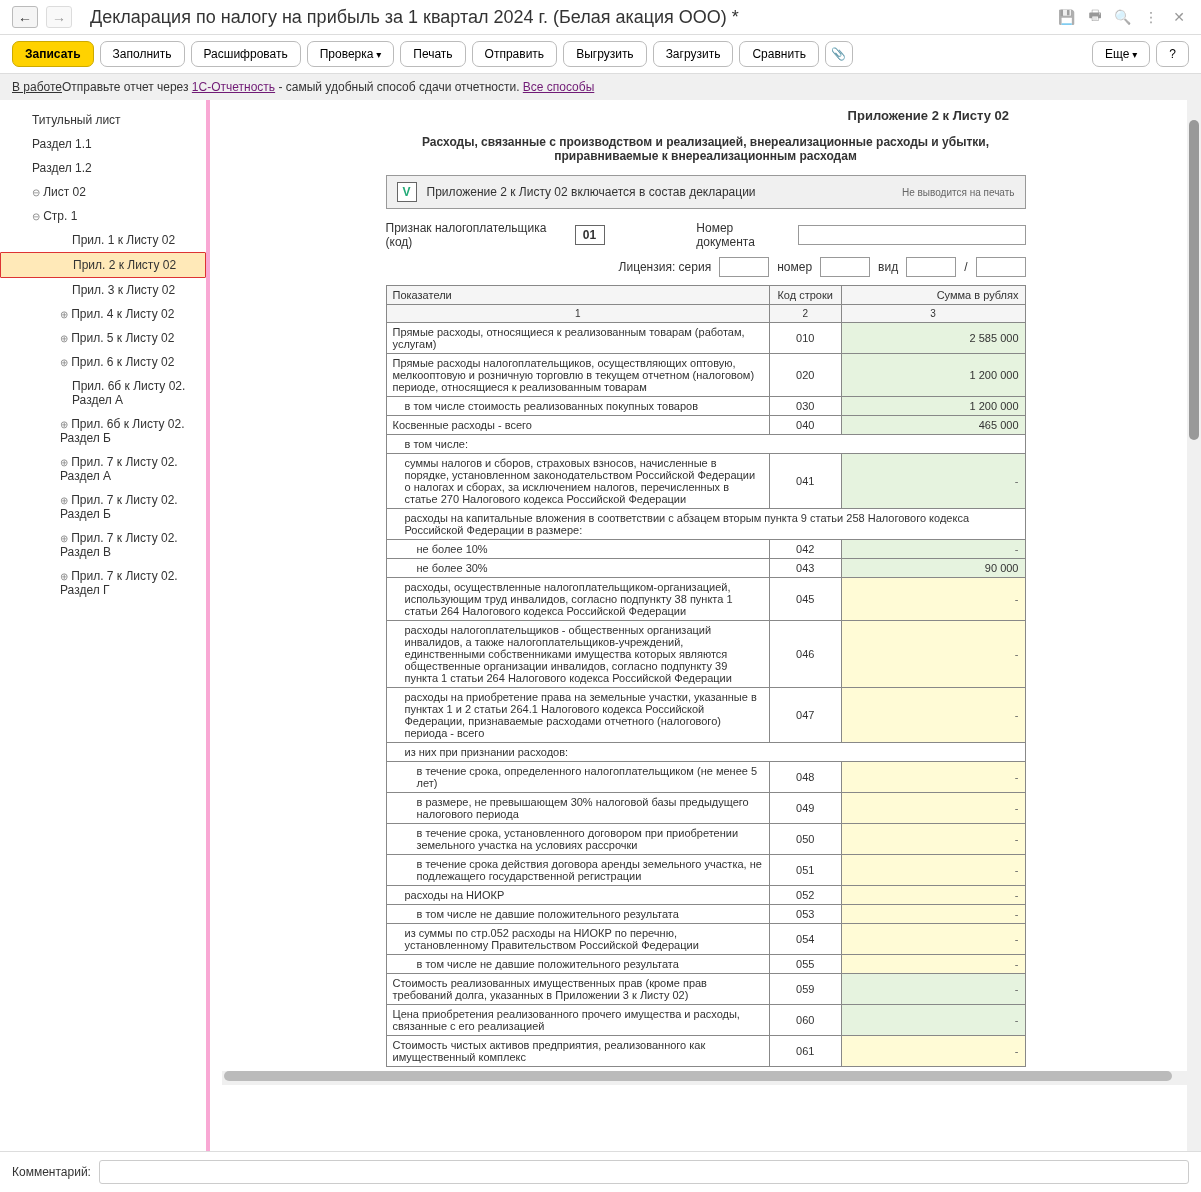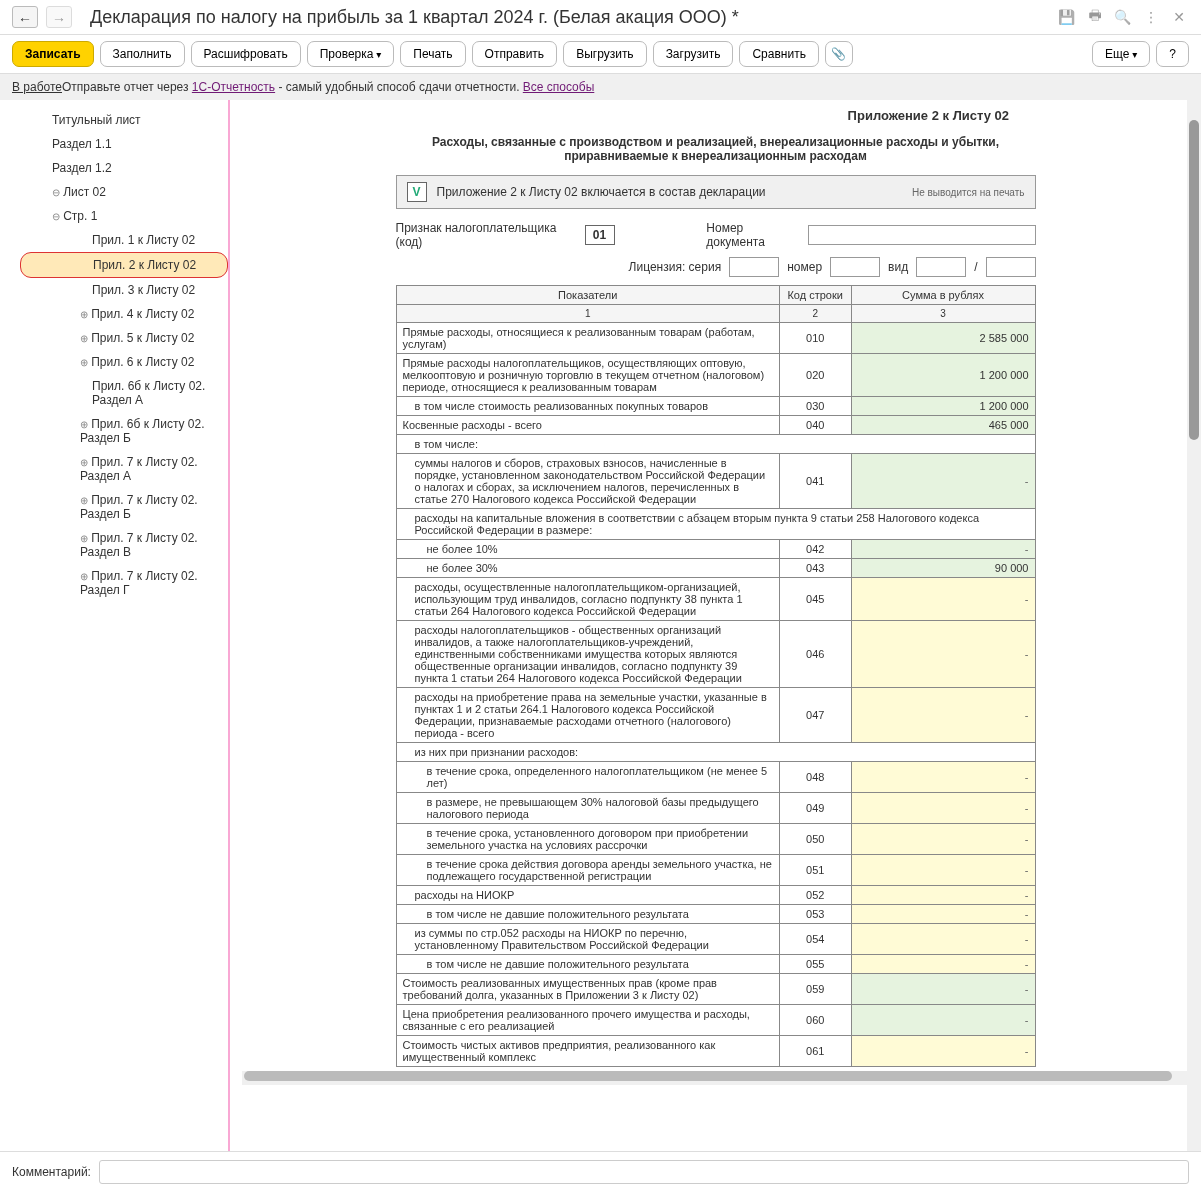--- a/index.html
+++ b/index.html
@@ -18,47 +18,47 @@
 .btn-primary { background: #ffd200; border-color: #cca900; font-weight: bold; }
 .btn-dropdown::after { content: " ▾"; font-size: 10px; }
 .toolbar-spacer { flex: 1; }
 .btn-icon { width: 28px; padding: 5px 0; text-align: center; }
 
 .infobar { background: #f0f0f0; padding: 6px 12px; display: flex; align-items: center; font-size: 12px; }
 .infobar a { color: #701a75; text-decoration: underline; cursor: pointer; }
 .status-link { text-decoration: underline; font-weight: 500; }
 
 .body { display: flex; flex: 1; overflow: hidden; }
-.sidebar { width: 210px; border-right: 2px solid #f9a8d4; padding: 8px 0; overflow-y: auto; margin-left: 20px; }
+.sidebar { width: 210px; border-right: 4px solid #f9a8d4; padding: 8px 0; overflow-y: auto; }
 .tree-item { padding: 5px 12px 5px 32px; cursor: pointer; font-size: 12px; }
 .tree-item.lvl1 { padding-left: 32px; }
 .tree-item.lvl2 { padding-left: 60px; }
 .tree-item.lvl3 { padding-left: 72px; }
-.tree-item.selected { background: #ffe9b8; border: 1px solid #d33; border-radius: 11px; font-weight: 500; }
+.tree-item.selected { background: #ffe9b8; border: 1px solid #d33; border-radius: 1px; font-weight: 500; }
 .tree-expand::before { content: "⊖ "; color: #888; font-size: 10px; }
 .tree-collapse::before { content: "⊕ "; color: #888; font-size: 10px; }
 
 .content { flex: 1; overflow: auto; padding: 0; position: relative; }
 .content-inner { padding: 0 12px; }
 .doc-title-right { text-align: right; font-weight: bold; padding: 8px 180px 8px 0; font-size: 13px; }
 .doc-title-center { text-align: center; font-weight: bold; padding: 4px 0 12px; font-size: 12px; max-width: 640px; margin: 0 auto; }
 
 .include-box { border: 1px solid #999; background: #f0f0f0; padding: 6px 10px; margin: 0 auto 12px; max-width: 640px; display: flex; align-items: center; gap: 10px; font-size: 12px; }
 .checkbox-v { width: 20px; height: 20px; border: 1px solid #666; background: #fff; display: inline-flex; align-items: center; justify-content: center; font-weight: bold; color: #2a7; }
 .include-note { margin-left: auto; font-size: 10px; color: #666; }
 
 .form-row { max-width: 640px; margin: 0 auto 8px; display: flex; align-items: center; gap: 8px; font-size: 12px; }
 .form-row label { }
 .code-box { border: 1px solid #666; padding: 2px 6px; min-width: 30px; text-align: center; font-weight: bold; }
 .input-box { border: 1px solid #999; height: 20px; min-width: 50px; }
 .form-spacer { width: 80px; }
 
 .data-table { width: 640px; margin: 8px auto 0; border-collapse: collapse; font-size: 11px; }
 .data-table th, .data-table td { border: 1px solid #888; padding: 3px 6px; vertical-align: middle; }
-.data-table th { background: #f5f5f5; font-weight: normal; text-align: center; }
+.data-table th { background: #f5f5f5; font-weight: normal; }
 .data-table thead tr:nth-child(2) th { font-size: 10px; }
 .col-indicator { width: 60%; text-align: left; }
 .col-code { width: 40px; text-align: center; }
 .col-sum { width: 120px; text-align: right; }
 .cell-green { background: #e6f3df; }
 .cell-yellow { background: #fffbd6; }
 .cell-dash { text-align: right; color: #666; }
 .indent1 { padding-left: 18px !important; }
 .indent2 { padding-left: 30px !important; }
 

